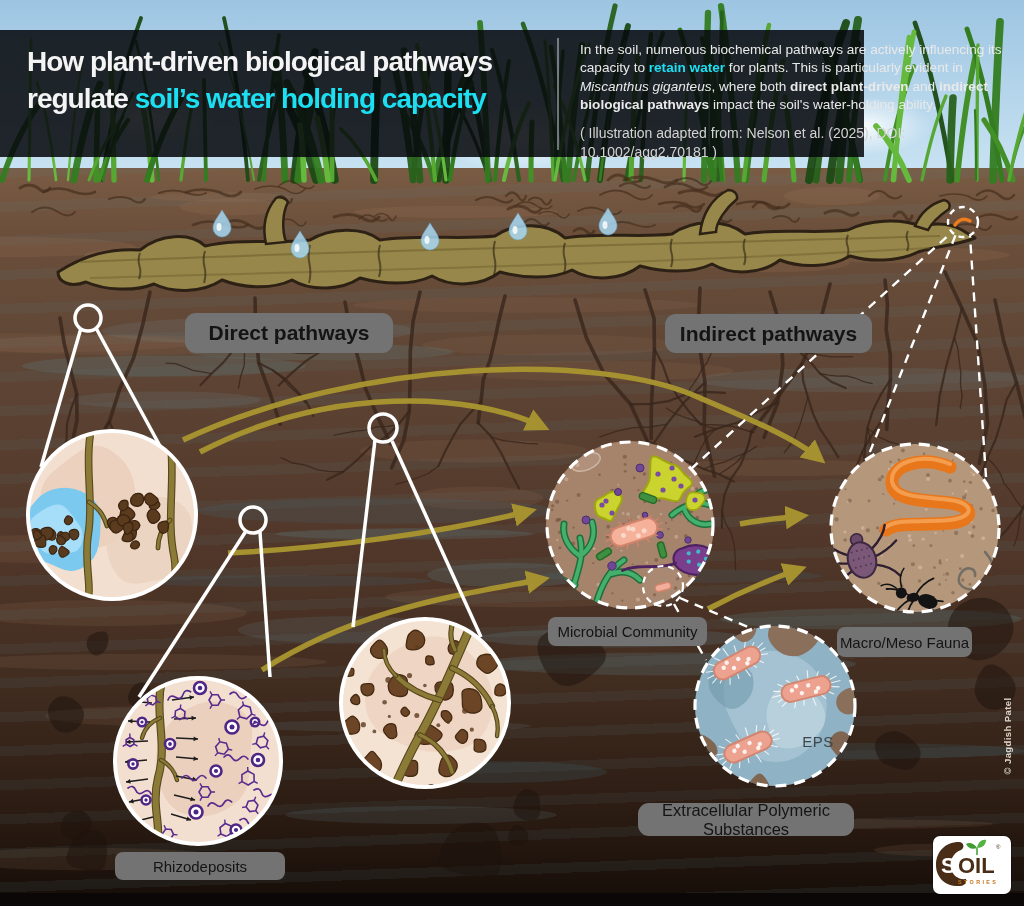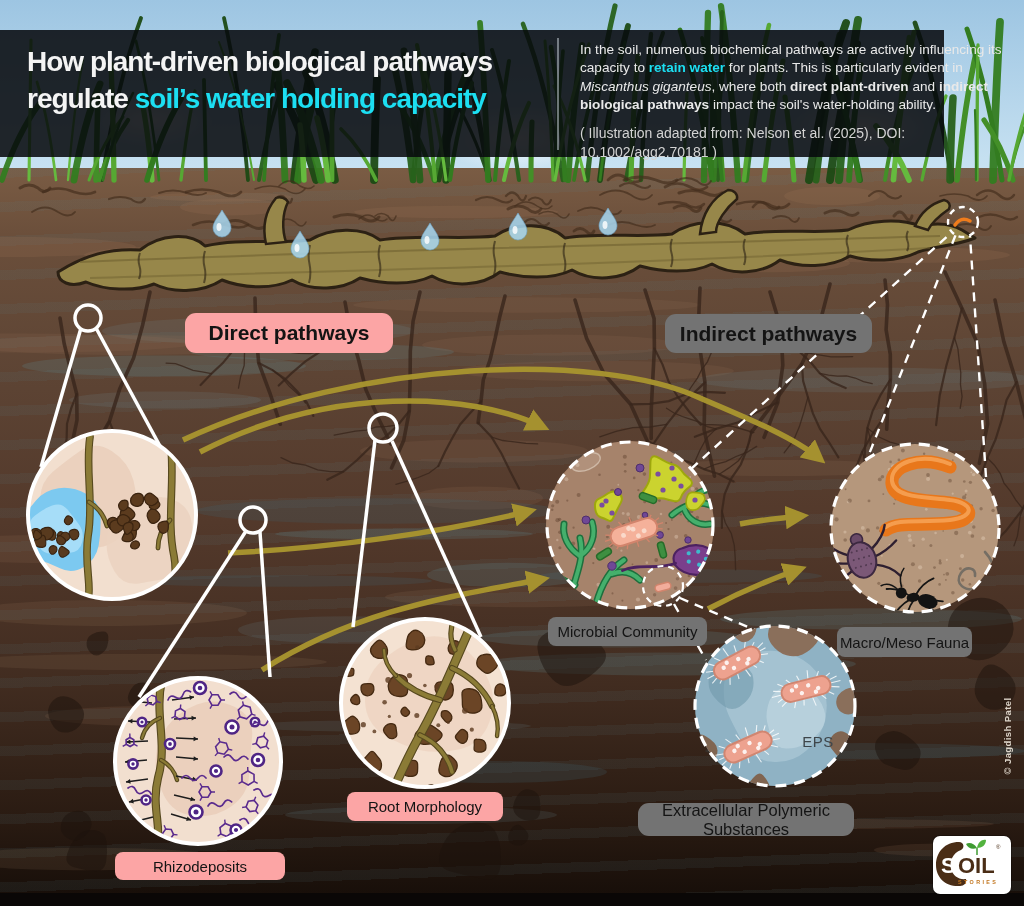--- a/index.html
+++ b/index.html
@@ -9,33 +9,33 @@
       radial-gradient(90px 38px at 150px 120px, rgba(255,255,255,.95), rgba(255,255,255,0) 70%),
       radial-gradient(120px 48px at 520px 138px, rgba(255,255,255,.85), rgba(255,255,255,0) 70%),
       radial-gradient(100px 42px at 862px 126px, rgba(255,255,255,.9), rgba(255,255,255,0) 70%),
       linear-gradient(#9dc5e2,#cbe4f3);}
   .soil{position:absolute;left:0;top:168px;width:1024px;height:738px;z-index:1;
     background:
       repeating-linear-gradient(178deg, rgba(88,128,138,0.10) 0 10px, rgba(0,0,0,0) 10px 34px),
       linear-gradient(#7a5c44 0%, #6b4f3b 9%, #5d4434 28%, #53392b 48%, #412c20 70%, #2a1b12 88%, #150d08 100%);}
   #scene{position:absolute;left:0;top:0;z-index:2;}
   svg text{font-family:"Liberation Sans",sans-serif;}
-  .header{position:absolute;left:0;top:30px;width:944px;height:127px;background:rgba(7,9,13,0.87);z-index:5;text-decoration:underline;}
+  .header{position:absolute;left:0;top:30px;width:864px;height:127px;background:rgba(7,9,13,0.87);z-index:5;text-decoration:underline;}
   .title{position:absolute;left:27px;top:14px;font-size:28px;font-weight:800;letter-spacing:-1px;color:#f4f4f4;line-height:1.32;white-space:nowrap;}
   .cyan{color:#1CDFF2;}
   .divider{position:absolute;left:557px;top:8px;height:112px;width:2px;background:rgba(190,198,205,0.55);}
   .intro{position:absolute;left:580px;top:11px;width:432px;color:#e9e9e9;font-size:13.6px;line-height:1.36;}
   .intro p{margin:0;}
   .intro .b{font-weight:700;}
   .intro .i{font-style:italic;}
   .cite{margin-top:9px !important;font-size:14px;color:#d3d3d3;}
   .badge{position:absolute;z-index:6;display:flex;align-items:center;justify-content:center;color:#141414;text-align:center;}
   .badge.big{font-size:21px;font-weight:700;border-radius:11px;}
   .badge.sm{font-size:15px;border-radius:8px;}
-  .badge.cream{background:#fca5a5;}
+  .badge.cream{background:#737373;}
   .badge.orange{background:#737373;}
   #badge-direct{left:185px;top:313px;width:208px;height:40px;}
   #badge-indirect{left:665px;top:314px;width:207px;height:39px;}
   #lbl-wetting{left:28px;top:610px;width:169px;height:27px;}
   #lbl-rhizo{left:115px;top:852px;width:170px;height:28px;}
   #lbl-rm{left:347px;top:792px;width:156px;height:29px;}
   #lbl-mic{left:548px;top:617px;width:159px;height:29px;}
   #lbl-fauna{left:837px;top:627px;width:135px;height:30px;}
   #lbl-eps{left:638px;top:803px;width:216px;height:33px;font-size:16.5px;border-radius:11px;}
   .credit{position:absolute;z-index:7;left:1007px;top:736px;transform:translate(-50%,-50%) rotate(-90deg);color:#DDD5CA;font-size:9.5px;font-weight:700;letter-spacing:.4px;white-space:nowrap;}
@@ -1084,21 +1084,20 @@
     <div class="divider"></div>
     <div class="intro">
       <p><span>In the soil, numerous biochemical pathways are actively influencing its capacity to </span><span class="cyan b">retain water</span><span> for plants. This is particularly evident in </span><span class="i">Miscanthus giganteus</span><span>, where both </span><span class="b">direct plant-driven</span><span> and </span><span class="b">indirect biological pathways</span><span> impact the soil's water-holding ability.</span></p>
       <p class="cite">( Illustration adapted from: Nelson et al. (2025), DOI: 10.1002/agg2.70181 )</p>
     </div>
   </div>
 
   <div class="badge big cream" id="badge-direct">Direct pathways</div>
   <div class="badge big orange" id="badge-indirect">Indirect pathways</div>
   <div class="badge sm cream" id="lbl-rhizo">Rhizodeposits</div>
-  <div class="badge sm cream" id="lbl-rm">Root Morphology</div>
   <div class="badge sm orange" id="lbl-mic">Microbial Community</div>
   <div class="badge sm orange" id="lbl-fauna">Macro/Meso Fauna</div>
   <div class="badge sm orange" id="lbl-eps">Extracellular Polymeric Substances</div>
 
   <div class="credit">© Jagdish Patel</div>
 
   <div class="logo">
     <svg viewBox="0 0 78 58" width="78" height="58">
       <path d="M26,6 C12,6 3,16 3,29 C3,42 13,51 27,50 C31,50 34,47 33,43 C26,44 20,40 18,33 C16,25 20,17 28,14 C32,12 31,6 26,6 Z" fill="#4A2D16"></path>
       <text x="8" y="37" font-size="22" font-weight="800" fill="#FFFFFF">S</text>

